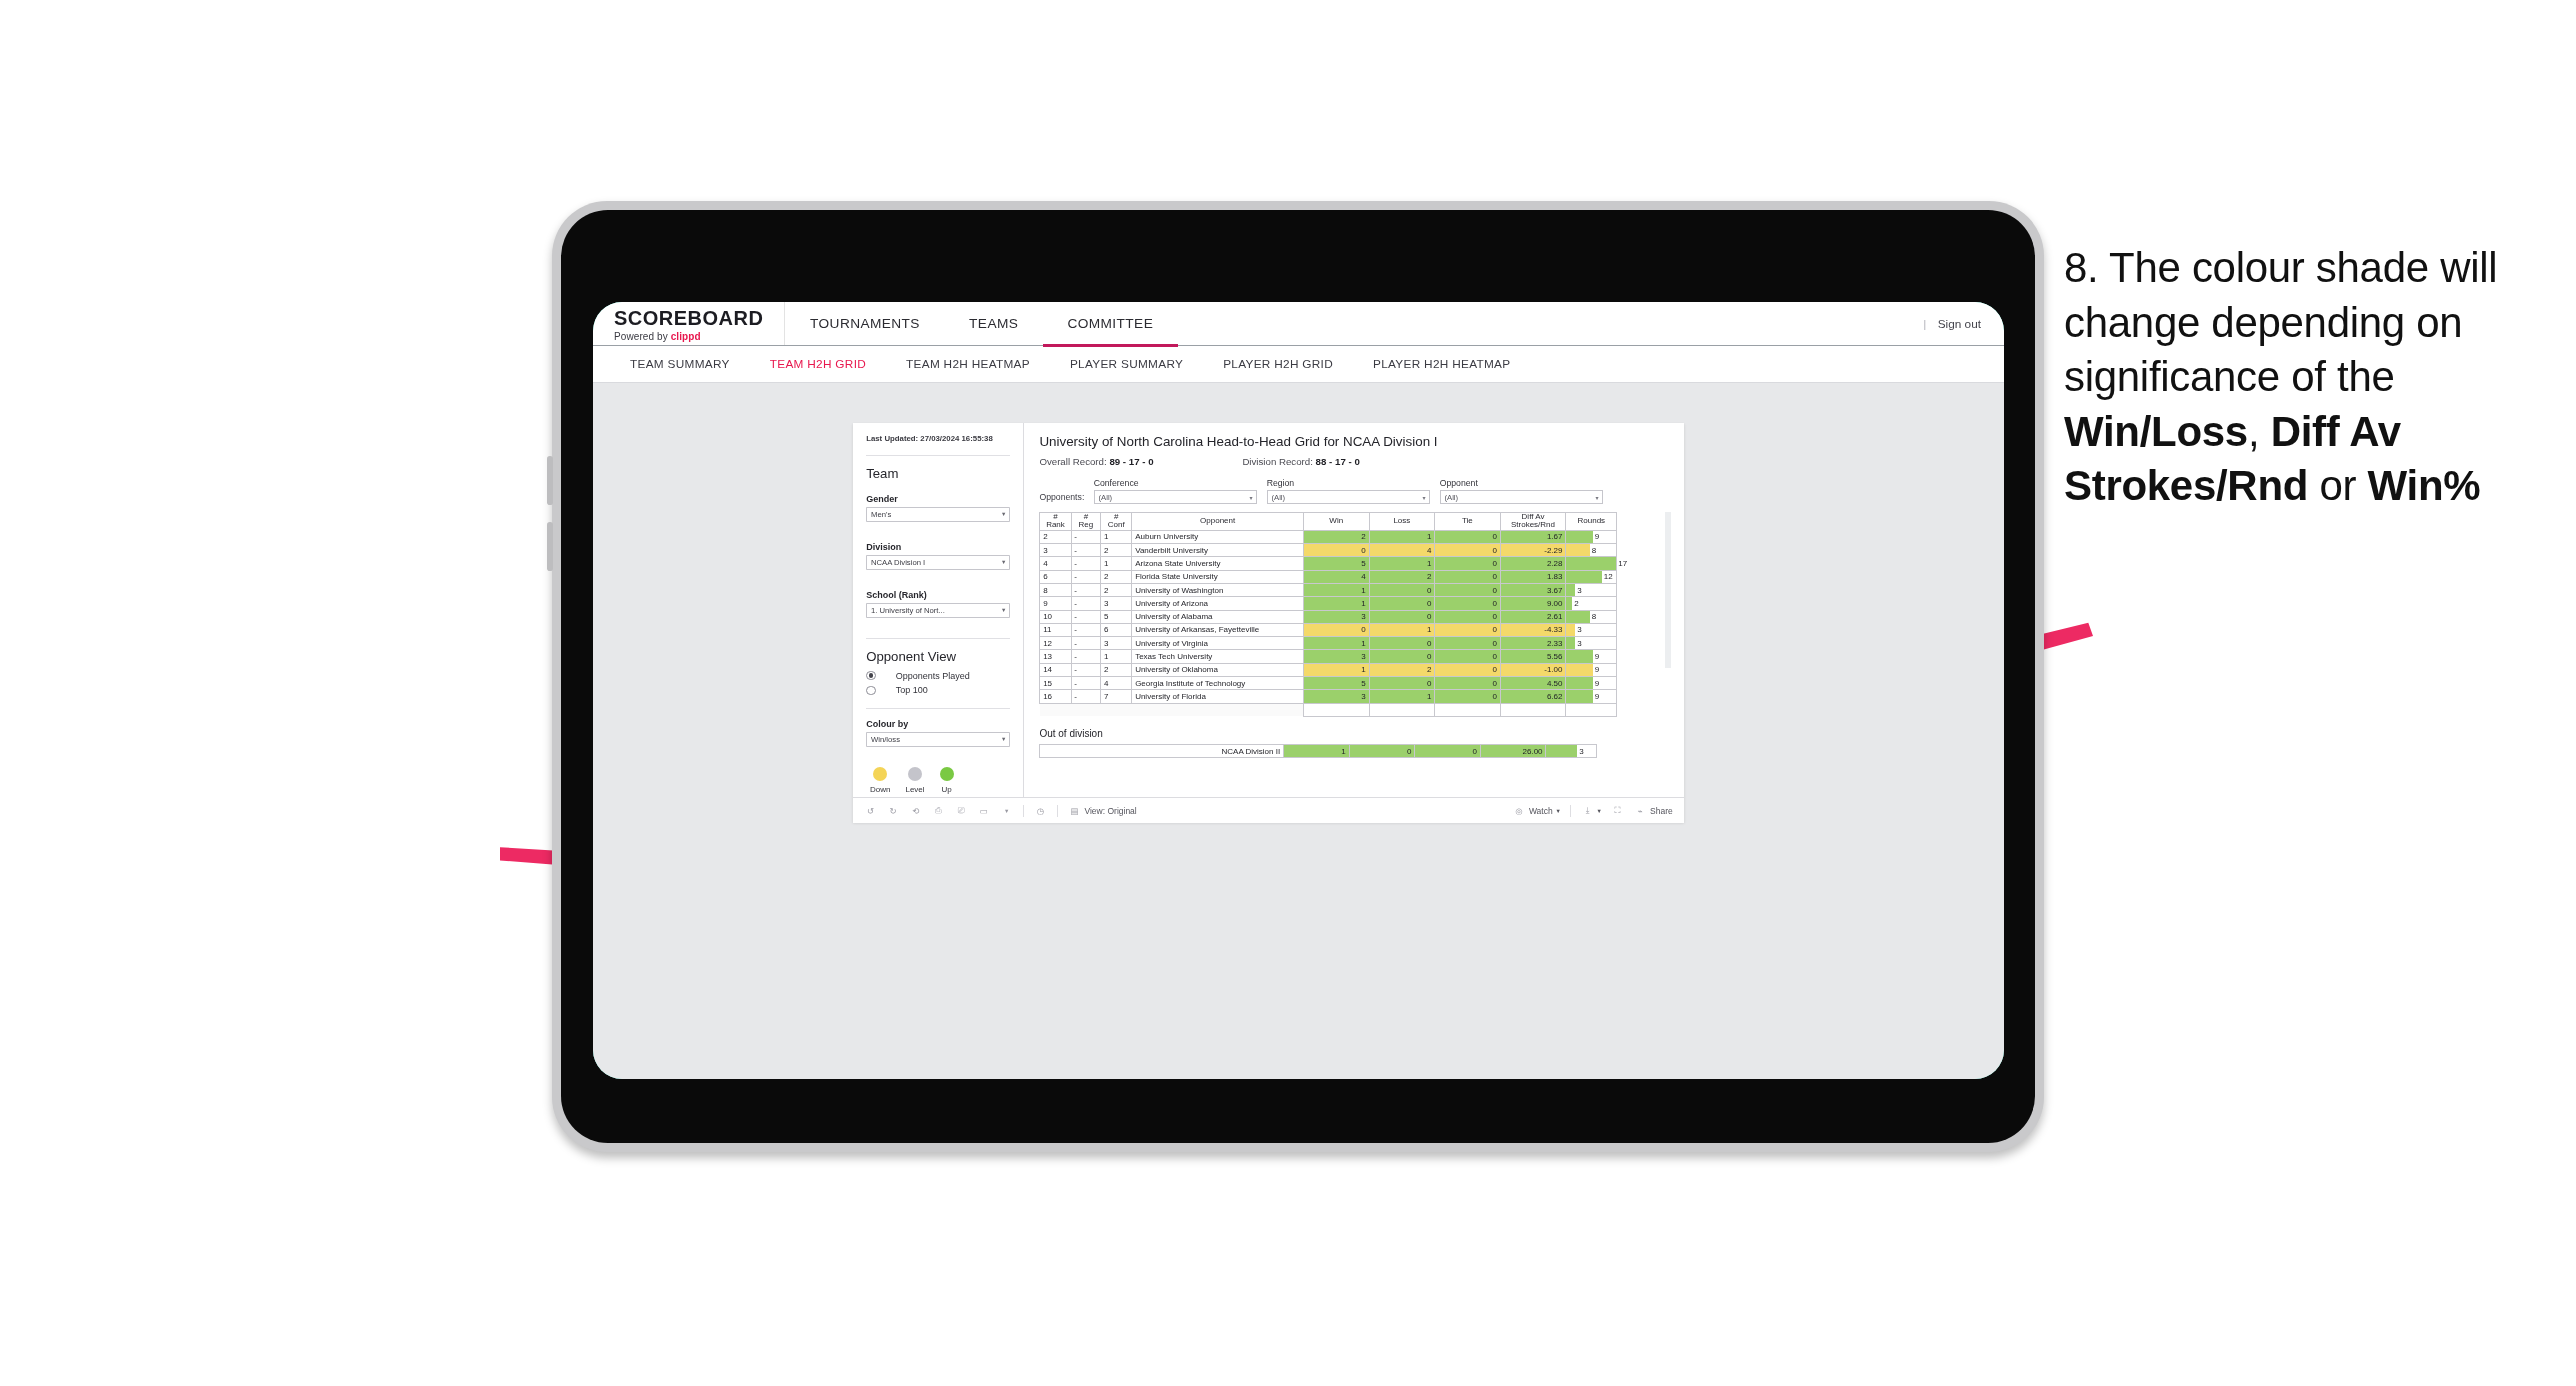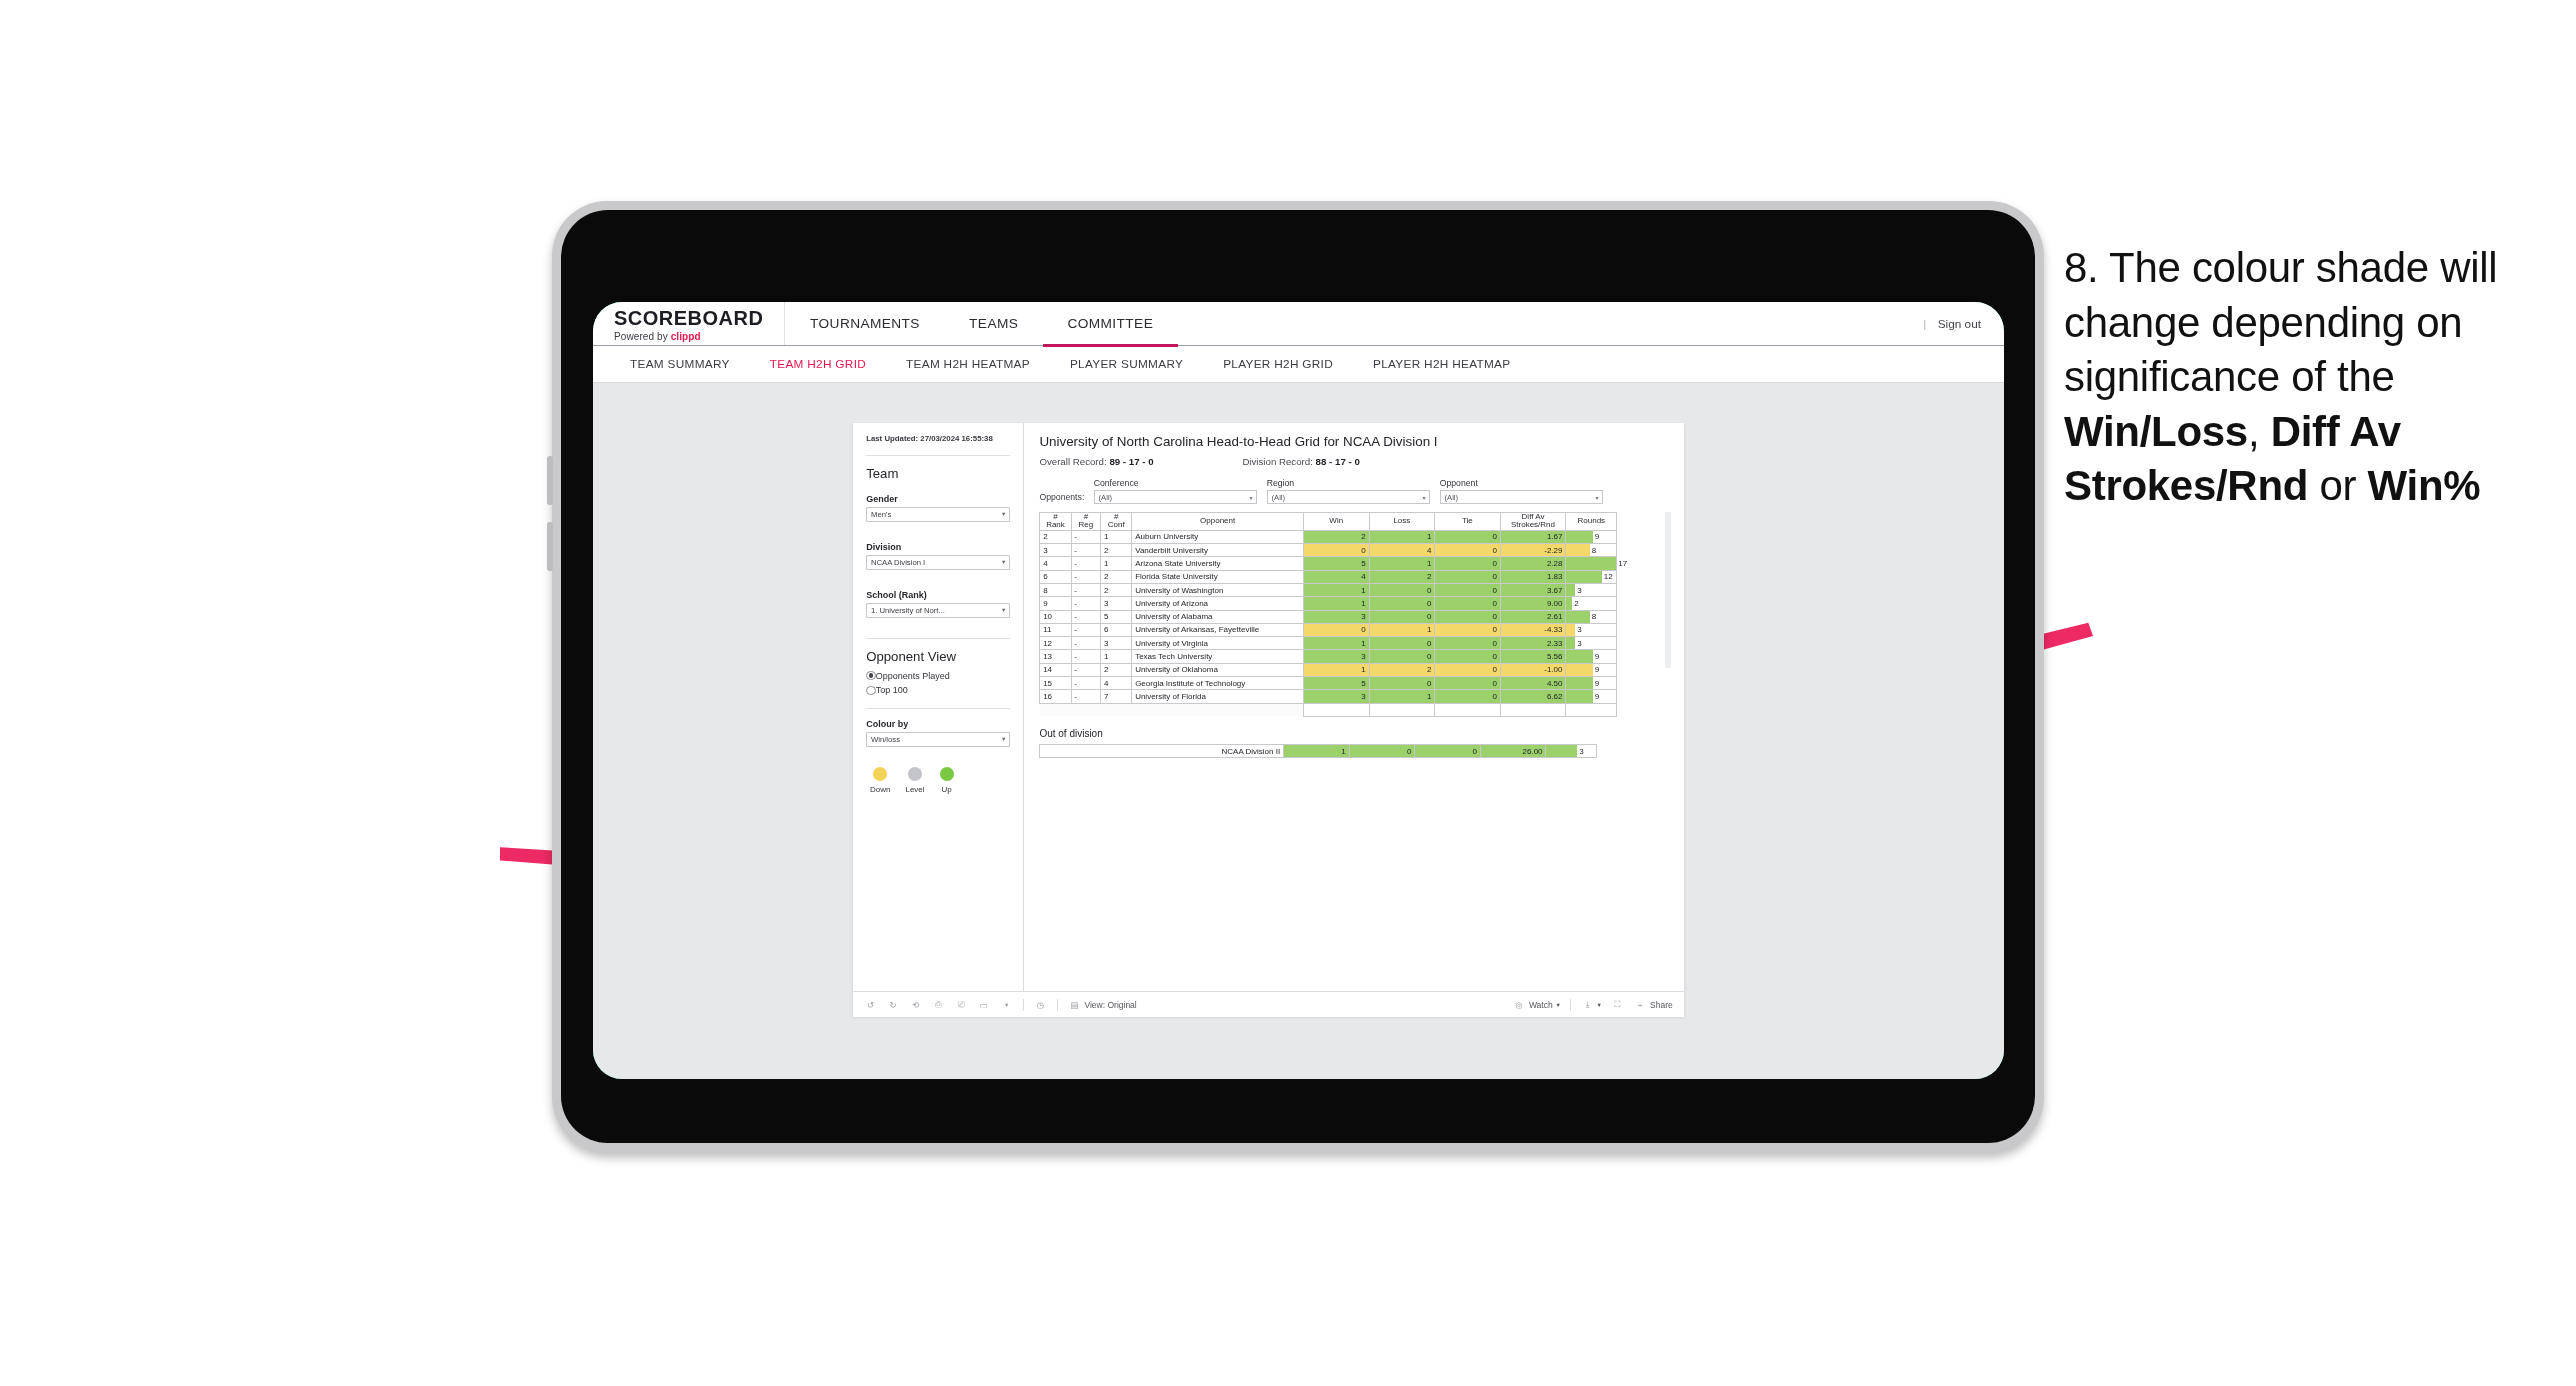--- a/index.html
+++ b/index.html
@@ -77,21 +77,21 @@
   #subnav {
     height:36px; background:#ffffff; display:flex; align-items:center;
     border-bottom:0.9px solid #d9dade; padding-left:17px;
   }
   .subitem { font-size:11.8px; color:#3b3b43; letter-spacing:0.3px; padding:0 20px; cursor:pointer; }
   .subitem.active { color:#e8174e; }
 
   
   #canvas { position:absolute; left:0; right:0; top:81px; bottom:0; background:#e7e8ea; }
   #vizcard {
-    position:absolute; left:260px; top:40px; width:831px; height:594px;
+    position:absolute; left:260px; top:40px; width:831px; height:400px;
     background:#ffffff; box-shadow:0 0.9px 2.8px rgba(0,0,0,.13);
     display:flex; flex-direction:column;
   }
   #vizbody { flex:1; display:flex; overflow:hidden; }
 
   
   #side {
     width:144px; padding:11.3px 13.2px 0 13.2px; border-right:0.9px solid #dcdce0;
     font-size:8.5px; color:#2f2f35; position:relative;
   }
@@ -99,21 +99,21 @@
   .lastupd b { font-weight:bold; }
   .hr { height:0.9px; background:#e0e0e4; margin:10.4px 0 10.4px 0; }
   .sect-title { font-size:13.2px; color:#26262c; margin-bottom:12.3px; }
   .fld-label { font-size:9px; font-weight:bold; color:#26262c; margin-bottom:2.8px; }
   .sel {
     height:13.2px; border:0.9px solid #c6c6cc; background:#fff; border-radius:0.9px;
     display:flex; align-items:center; padding:0 3.8px; font-size:7.7px; color:#3c3c44;
     margin-bottom:20px; position:relative;
   }
   .sel .caret { margin-left:auto; font-size:6.6px; color:#6a6a72; }
-  .radio-row { display:flex; align-items:center; gap:0; margin-bottom:4.7px; font-size:9px; color:#33333a;}
+  .radio-row { display:flex; align-items:center; gap:20px; margin-bottom:4.7px; font-size:9px; color:#33333a;}
   .radio {
     width:7.6px; height:7.6px; border-radius:50%; border:0.9px solid #8d8d96; background:#fff;
     display:inline-block; position:relative; flex:none;
   }
   .radio.on::after {
     content:""; position:absolute; left:1.4px; top:1.4px; width:4.7px; height:4.7px; border-radius:50%;
     background:#44444c;
   }
   .legend { display:flex; gap:15px; padding-left:3.8px; margin-top:15px; }
   .leg { text-align:center; }

